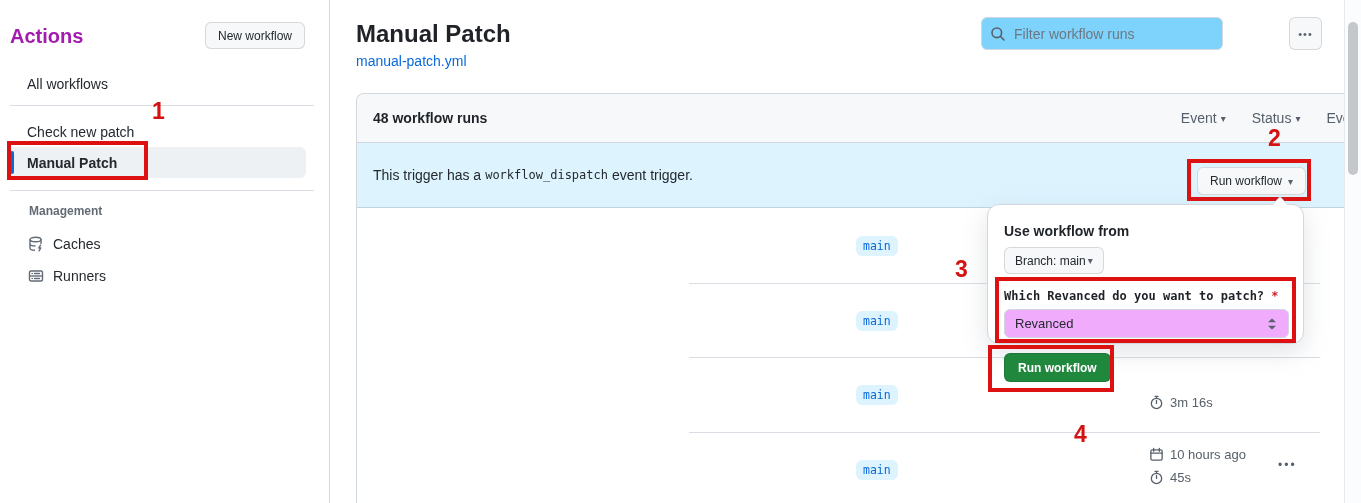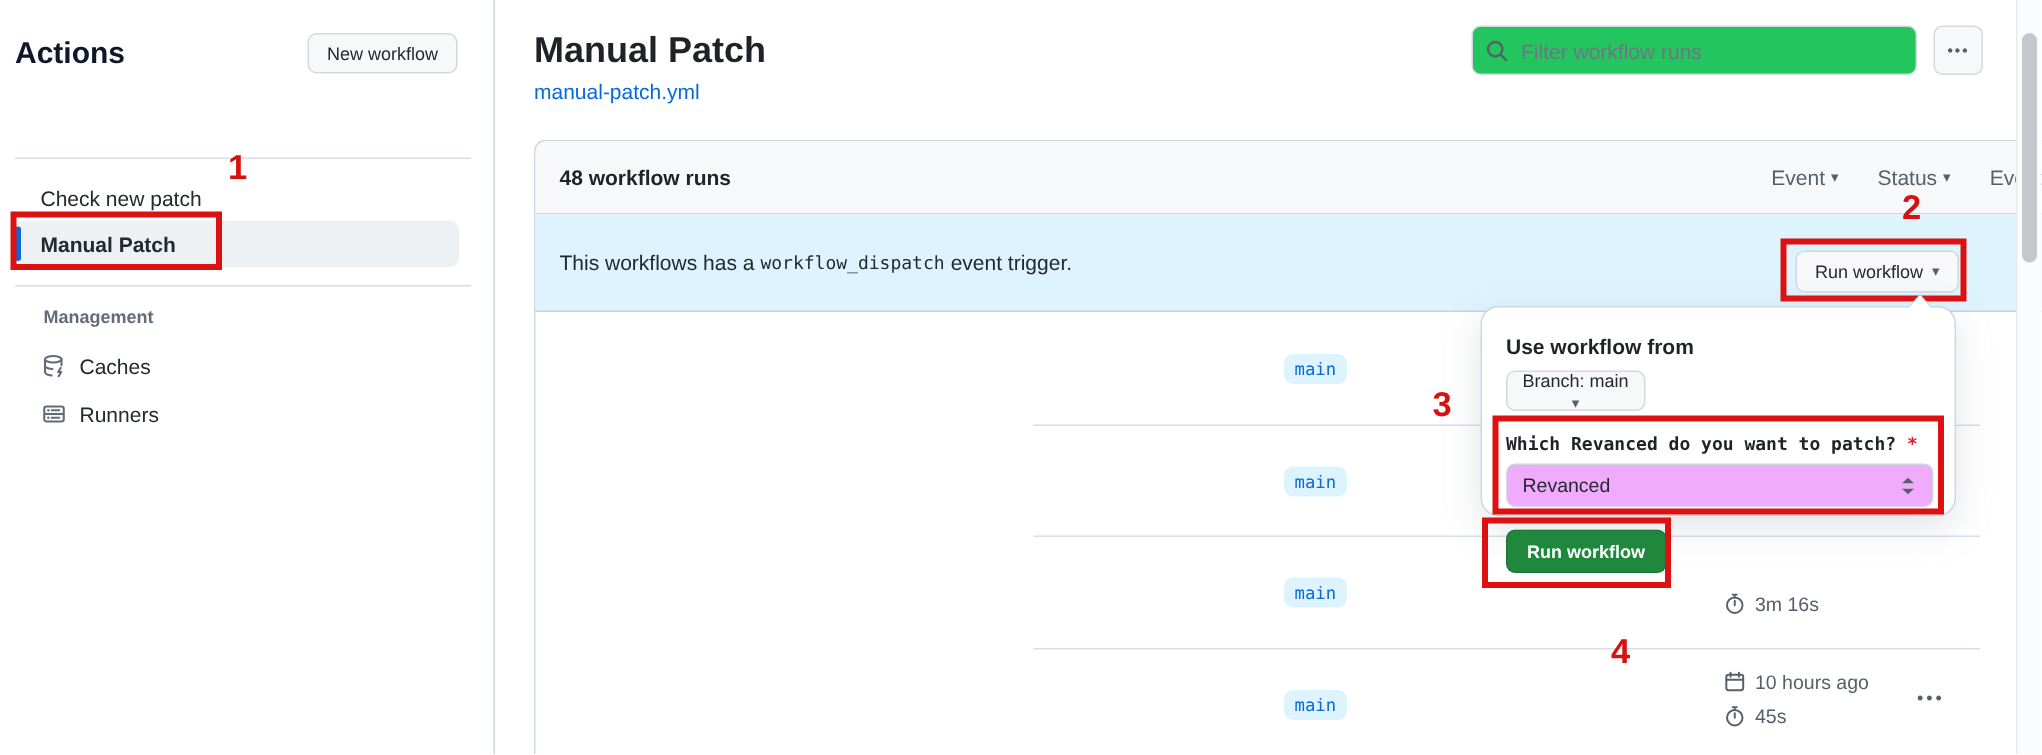--- a/index.html
+++ b/index.html
@@ -4,35 +4,35 @@
 <style>
   * { margin:0; padding:0; box-sizing:border-box; }
   html,body { width:1361px; height:503px; background:#fff; font-family:"Liberation Sans",sans-serif; color:#24292f; }
   #canvas { position:relative; width:1361px; height:503px; overflow:hidden; background:#fff; }
 
   
   .top-orange { position:absolute; left:222px; top:0; width:85px; height:3px; background:#fd8c73; }
 
   
   .sidebar { position:absolute; left:0; top:0; width:330px; height:503px; background:#fff; border-right:1px solid #d0d7de; }
-  .sidebar-title { position:absolute; left:10px; top:25px; font-size:20px; font-weight:700; color:#0f172a; }
+  .sidebar-title { position:absolute; left:10px; top:25px; font-size:20px; font-weight:700; color:#a21caf; }
   .btn-secondary { display:inline-flex; align-items:center; justify-content:center; background:#f6f8fa; border:1px solid rgba(31,35,40,0.15); border-radius:6px; color:#24292f; font-size:12px; cursor:pointer; }
   .new-workflow-btn { position:absolute; left:205px; top:22px; height:27px; padding:0 12px; }
   .side-item { position:absolute; left:10px; width:296px; height:31px; display:flex; align-items:center; padding-left:17px; font-size:14px; color:#24292f; border-radius:6px; cursor:pointer; }
   .side-item.sel { background:#eef1f4; font-weight:700; }
   .accent-bar { position:absolute; left:0; top:4px; width:4px; height:23px; border-radius:2px; background:#0969da; }
   .side-divider { position:absolute; left:10px; width:304px; height:1px; background:#d8dee4; }
   .mgmt-label { position:absolute; left:29px; top:204px; font-size:12px; font-weight:700; color:#636c76; }
   .mgmt-item { position:absolute; left:10px; width:296px; height:30px; display:flex; align-items:center; gap:9px; padding-left:18px; font-size:14px; color:#24292f; border-radius:6px; cursor:pointer; }
   .oct { width:16px; height:16px; flex:0 0 16px; color:#636c76; }
 
   
   .page-title { position:absolute; left:356px; top:20px; font-size:24px; font-weight:600; color:#1f2328; }
   .yml-link { position:absolute; left:356px; top:53px; font-size:14px; color:#0969da; text-decoration:none; cursor:pointer; }
-  .filter-box { position:absolute; left:981px; top:17px; width:297px; height:33px; border:1px solid #d0d7de; border-radius:6px; background:#22c55e; display:flex; align-items:center; padding:0 8px; gap:8px; }
+  .filter-box { position:absolute; left:981px; top:17px; width:242px; height:33px; border:1px solid #d0d7de; border-radius:6px; background:#7dd3fc; display:flex; align-items:center; padding:0 8px; gap:8px; }
   .filter-box input { border:none; outline:none; flex:1; font-size:14px; color:#24292f; font-family:"Liberation Sans",sans-serif; background:transparent; }
   .filter-box input::placeholder { color:#6e7781; }
   .kebab-btn { position:absolute; left:1289px; top:17px; width:33px; height:33px; display:flex; align-items:center; justify-content:center; letter-spacing:1px; font-size:11px; color:#57606a; }
 
   
   .card { position:absolute; left:356px; top:93px; width:1100px; height:410px; border:1px solid #d0d7de; border-bottom:none; border-radius:8px 8px 0 0; background:#fff; }
   .card-header { position:absolute; left:0; top:0; width:100%; height:49px; background:#f6f8fa; border-bottom:1px solid #d0d7de; border-radius:8px 8px 0 0; display:flex; align-items:center; justify-content:space-between; padding:0 16px; }
   .runs-count { font-size:14px; font-weight:700; color:#1f2328; }
   .hdr-filters { display:flex; gap:26px; }
   .hdr-filter { font-size:14px; color:#57606a; cursor:pointer; display:flex; align-items:center; gap:4px; }
@@ -48,21 +48,21 @@
   .meta { position:absolute; display:flex; align-items:center; gap:6px; font-size:13px; color:#57606a; }
   .meta .oct { width:15px; height:15px; flex:0 0 15px; }
   .row-kebab { position:absolute; left:920px; top:26px; font-size:12px; letter-spacing:2px; color:#57606a; cursor:pointer; }
 
   
   .panel { position:absolute; left:987px; top:204px; width:317px; height:140px; background:#fff; border:1px solid #d0d7de; border-radius:12px; box-shadow:0 8px 24px rgba(140,149,159,0.25); z-index:50; }
   .panel-caret, .panel-caret-border { position:absolute; width:0; height:0; border-left:8px solid transparent; border-right:8px solid transparent; }
   .panel-caret-border { left:284px; top:-9px; border-bottom:9px solid #d0d7de; }
   .panel-caret { left:284px; top:-8px; border-bottom:9px solid #fff; }
   .panel-title { position:absolute; left:16px; top:18px; font-size:14px; font-weight:700; color:#1f2328; }
-  .branch-btn { position:absolute; left:16px; top:42px; height:27px; padding:0 10px; gap:2px; font-size:12px;flex-direction:column; }
+  .branch-btn { position:absolute; left:16px; top:42px; height:27px; padding:0 10px; gap:2px; font-size:12px; }
   .input-label { position:absolute; left:16px; top:84px; font-family:"DejaVu Sans Mono",monospace; font-size:12px; font-weight:700; color:#1f2328; }
   .req { color:#cf222e; font-weight:700; }
   .select { position:absolute; left:16px; top:104px; width:285px; height:29px; background:#f0abfc; border:1px solid #d0d7de; border-radius:6px; display:flex; align-items:center; justify-content:space-between; padding:0 10px; font-size:13px; color:#24292f; cursor:pointer; }
   .btn-primary { position:absolute; left:16px; top:148px; height:29px; padding:0 13px; display:inline-flex; align-items:center; background:#1f883d; border:1px solid rgba(31,35,40,0.15); border-radius:6px; color:#fff; font-size:12px; font-weight:700; cursor:pointer; }
 
   
   .ann-box { position:absolute; border:4px solid #dd1111; z-index:60; pointer-events:none; }
   .ann-num { position:absolute; color:#d61111; font-size:23px; font-weight:700; z-index:61; }
   .box-1 { left:7px; top:141px; width:141px; height:39px; }
   .box-2 { left:1187px; top:159px; width:124px; height:42px; z-index:40; }
@@ -77,20 +77,23 @@
 <body>
 
 <div id="canvas">
 
   <div class="top-orange"></div>
 
   <div class="sidebar">
     <div class="sidebar-title">Actions</div>
     <button class="btn-secondary new-workflow-btn">New workflow</button>
 
+    <div class="side-item" style="top:68px;">
+      <span>All workflows</span>
+    </div>
 
     <div class="side-divider" style="top:105px;"></div>
 
     <div class="side-item" style="top:116px;">
       <span>Check new patch</span>
     </div>
 
     <div class="side-item sel" style="top:147px;">
       <span class="accent-bar"></span>
       <span>Manual Patch</span>
@@ -152,21 +155,21 @@
           <span class="caret">▾</span>
         </span>
         <span class="hdr-filter">
           <span>Actor</span>
           <span class="caret">▾</span>
         </span>
       </div>
     </div>
 
     <div class="banner">
-      <span>This workflows has a</span>
+      <span>This trigger has a</span>
       <code>workflow_dispatch</code>
       <span>event trigger.</span>
     </div>
     <button class="btn-secondary run-wf-top">
       <span>Run workflow</span>
       <span class="caret">▾</span>
     </button>
 
     <div class="run-row" style="top:114px; height:75px;">
       <span class="branch-badge">main</span>

